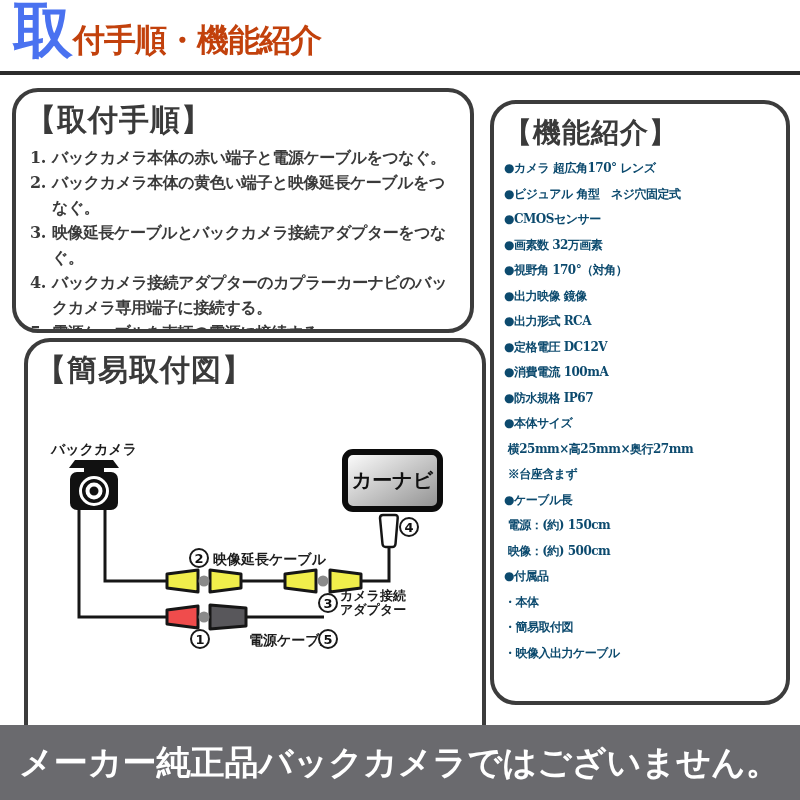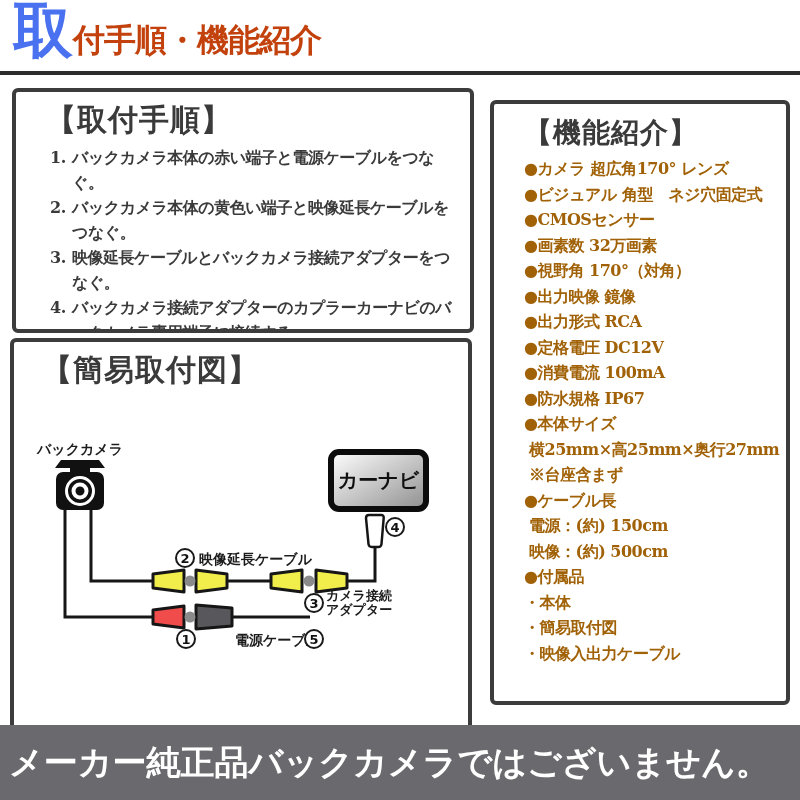--- a/index.html
+++ b/index.html
@@ -6,50 +6,50 @@
   html,body { width:800px; height:800px; background:#ffffff; overflow:hidden; }
   body { position:relative; font-family:"DejaVu Serif","Liberation Serif",serif; color:#3a3a3a; }
 
   
   .header { position:absolute; left:0; top:0; width:800px; height:71px; display:flex; align-items:baseline; }
   .header .accent { font-size:60px; font-weight:bold; color:#4a72f0; margin-left:13px; line-height:1; }
   .header .rest { font-size:32px; font-weight:bold; color:#c2410c; line-height:1; letter-spacing:-1px; }
   .header-rule { position:absolute; left:0; top:71px; width:800px; height:4px; background:#2c2c2c; }
 
   
-  .rbox { position:absolute; border:4px solid #3c3c3c; border-radius:6px; background:#fff; overflow:hidden;padding-left:20px; }
+  .rbox { position:absolute; border:4px solid #3c3c3c; border-radius:26px; background:#fff; overflow:hidden; }
   .box-install { left:12px; top:88px; width:462px; height:245px; }
-  .box-diagram { left:10px; top:338px; width:462px; height:417px; }
+  .box-diagram { left:24px; top:338px; width:462px; height:417px; }
   .box-features { left:490px; top:100px; width:300px; height:605px; }
   .box-title { font-weight:bold; color:#3a3a3a; letter-spacing:1px; }
   .box-install .box-title { font-size:30px; margin:8px 0 4px 10px; }
   .box-diagram .box-title { font-size:30px; margin:8px 0 0 8px; }
   .box-features .box-title { font-size:28px; margin:10px 0 4px 10px; }
 
   
   .steps { margin:2px 10px 0 14px; }
   .step { display:flex; font-size:16px; font-weight:bold; line-height:25px; letter-spacing:-0.5px; color:#3a3a3a; }
   .step-num { width:22px; flex:0 0 22px; }
   .step-text { flex:1; }
 
   
   .feat-list { margin:4px 6px 0 10px; }
-  .feat-item { font-size:16px; font-weight:bold; line-height:25.5px; letter-spacing:-0.5px; white-space:pre-wrap; color:#a16207; }
+  .feat-item { font-size:12px; font-weight:bold; line-height:25.5px; letter-spacing:-0.5px; white-space:pre-wrap; color:#0c4a6e; }
 
   
   .diagram { position:absolute; left:-4px; top:-4px; width:462px; height:357px; }
   .diagram svg { position:absolute; left:0; top:0; }
   .dlabel { position:absolute; font-family:"DejaVu Sans","Liberation Sans",sans-serif; font-weight:600; color:#1c1c1c; font-size:14px; line-height:16px; white-space:nowrap; }
   .dlabel.small { font-size:13px; line-height:14px; white-space:normal; }
   .navi-text { position:absolute; left:321px; top:114px; width:95px; height:57px; display:flex; align-items:center; justify-content:center; font-family:"DejaVu Sans","Liberation Sans",sans-serif; font-weight:bold; font-size:20px; color:#101010; letter-spacing:0px;text-align:center; }
   .cnum { position:absolute; width:20px; height:20px; border:2px solid #1a1a1a; border-radius:50%; background:#fff; font-family:"DejaVu Sans","Liberation Sans",sans-serif; font-size:13px; font-weight:bold; color:#111; display:flex; align-items:center; justify-content:center; line-height:1; }
 
   
   .banner { position:absolute; left:0; top:725px; width:800px; height:75px; background:#6a6a6e; display:flex; align-items:center; }
-  .banner-text { color:#ffffff; font-size:34px; font-weight:600; letter-spacing:0px; padding-left:9px; }
+  .banner-text { color:#ffffff; font-size:34px; font-weight:600; letter-spacing:0px; padding-left:19px; }
 </style>
 </head>
 <body>
 
 <div class="header">
   <span class="accent">取</span>
     <span class="rest">付手順・機能紹介</span>
 </div>
 <div class="header-rule"></div>
 

